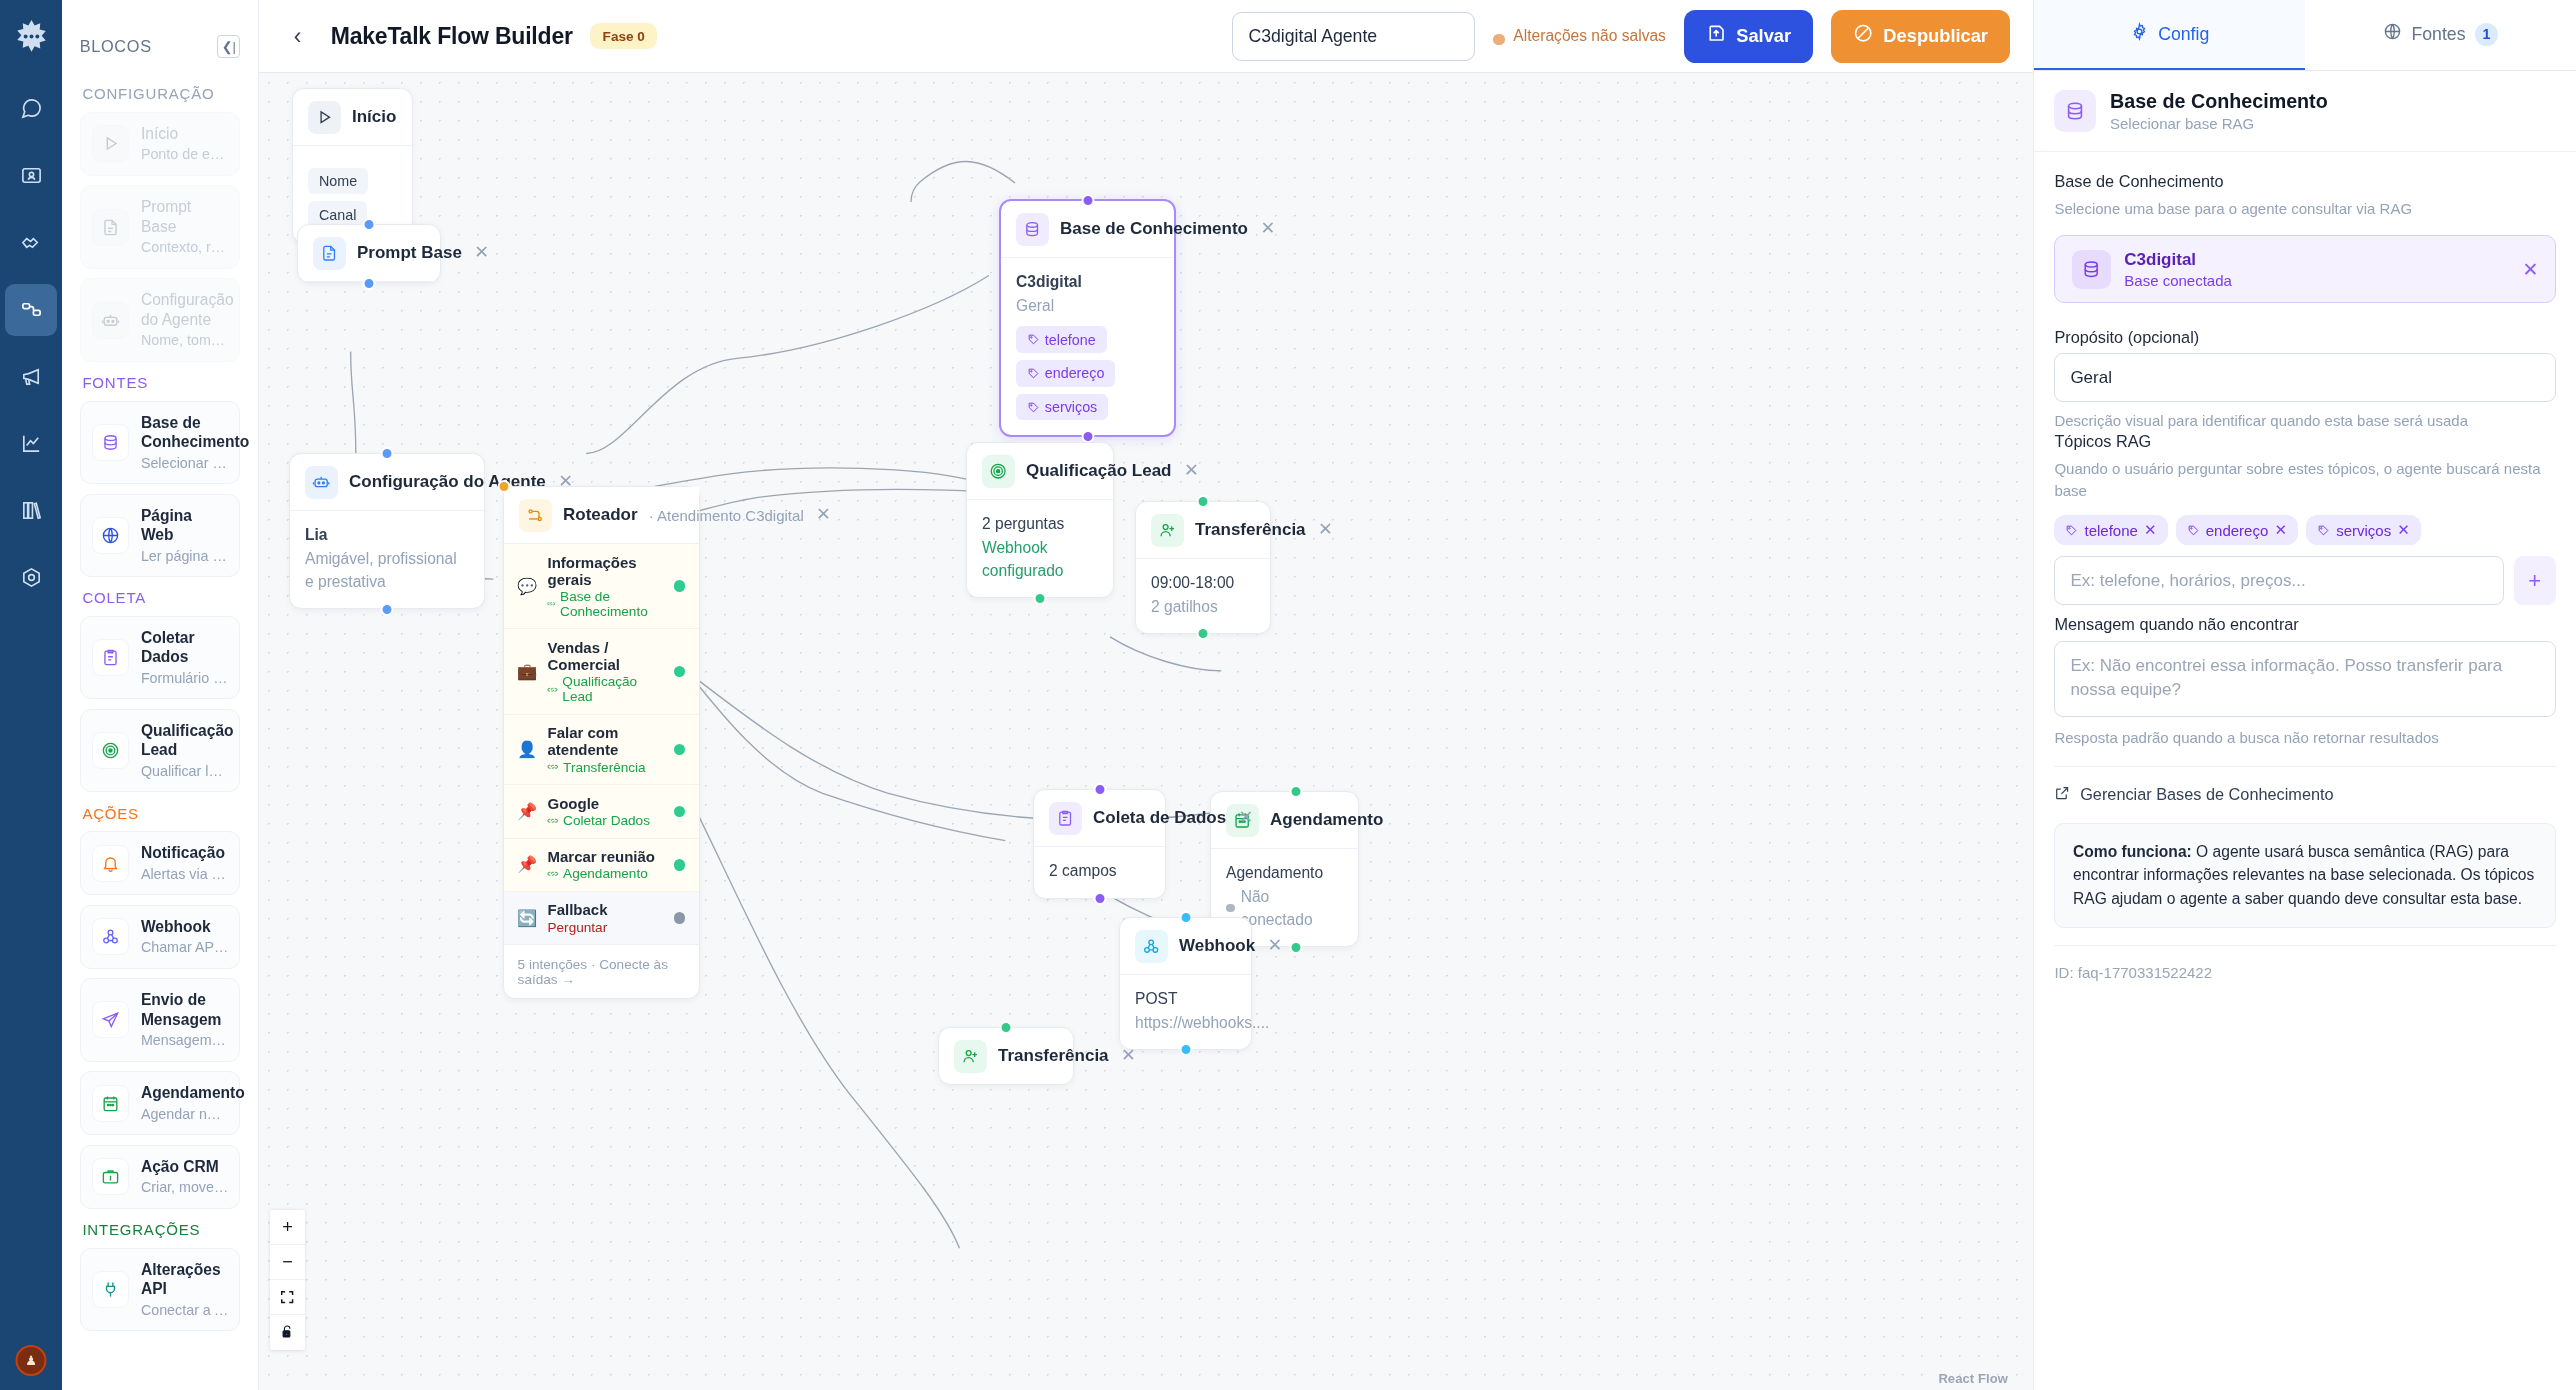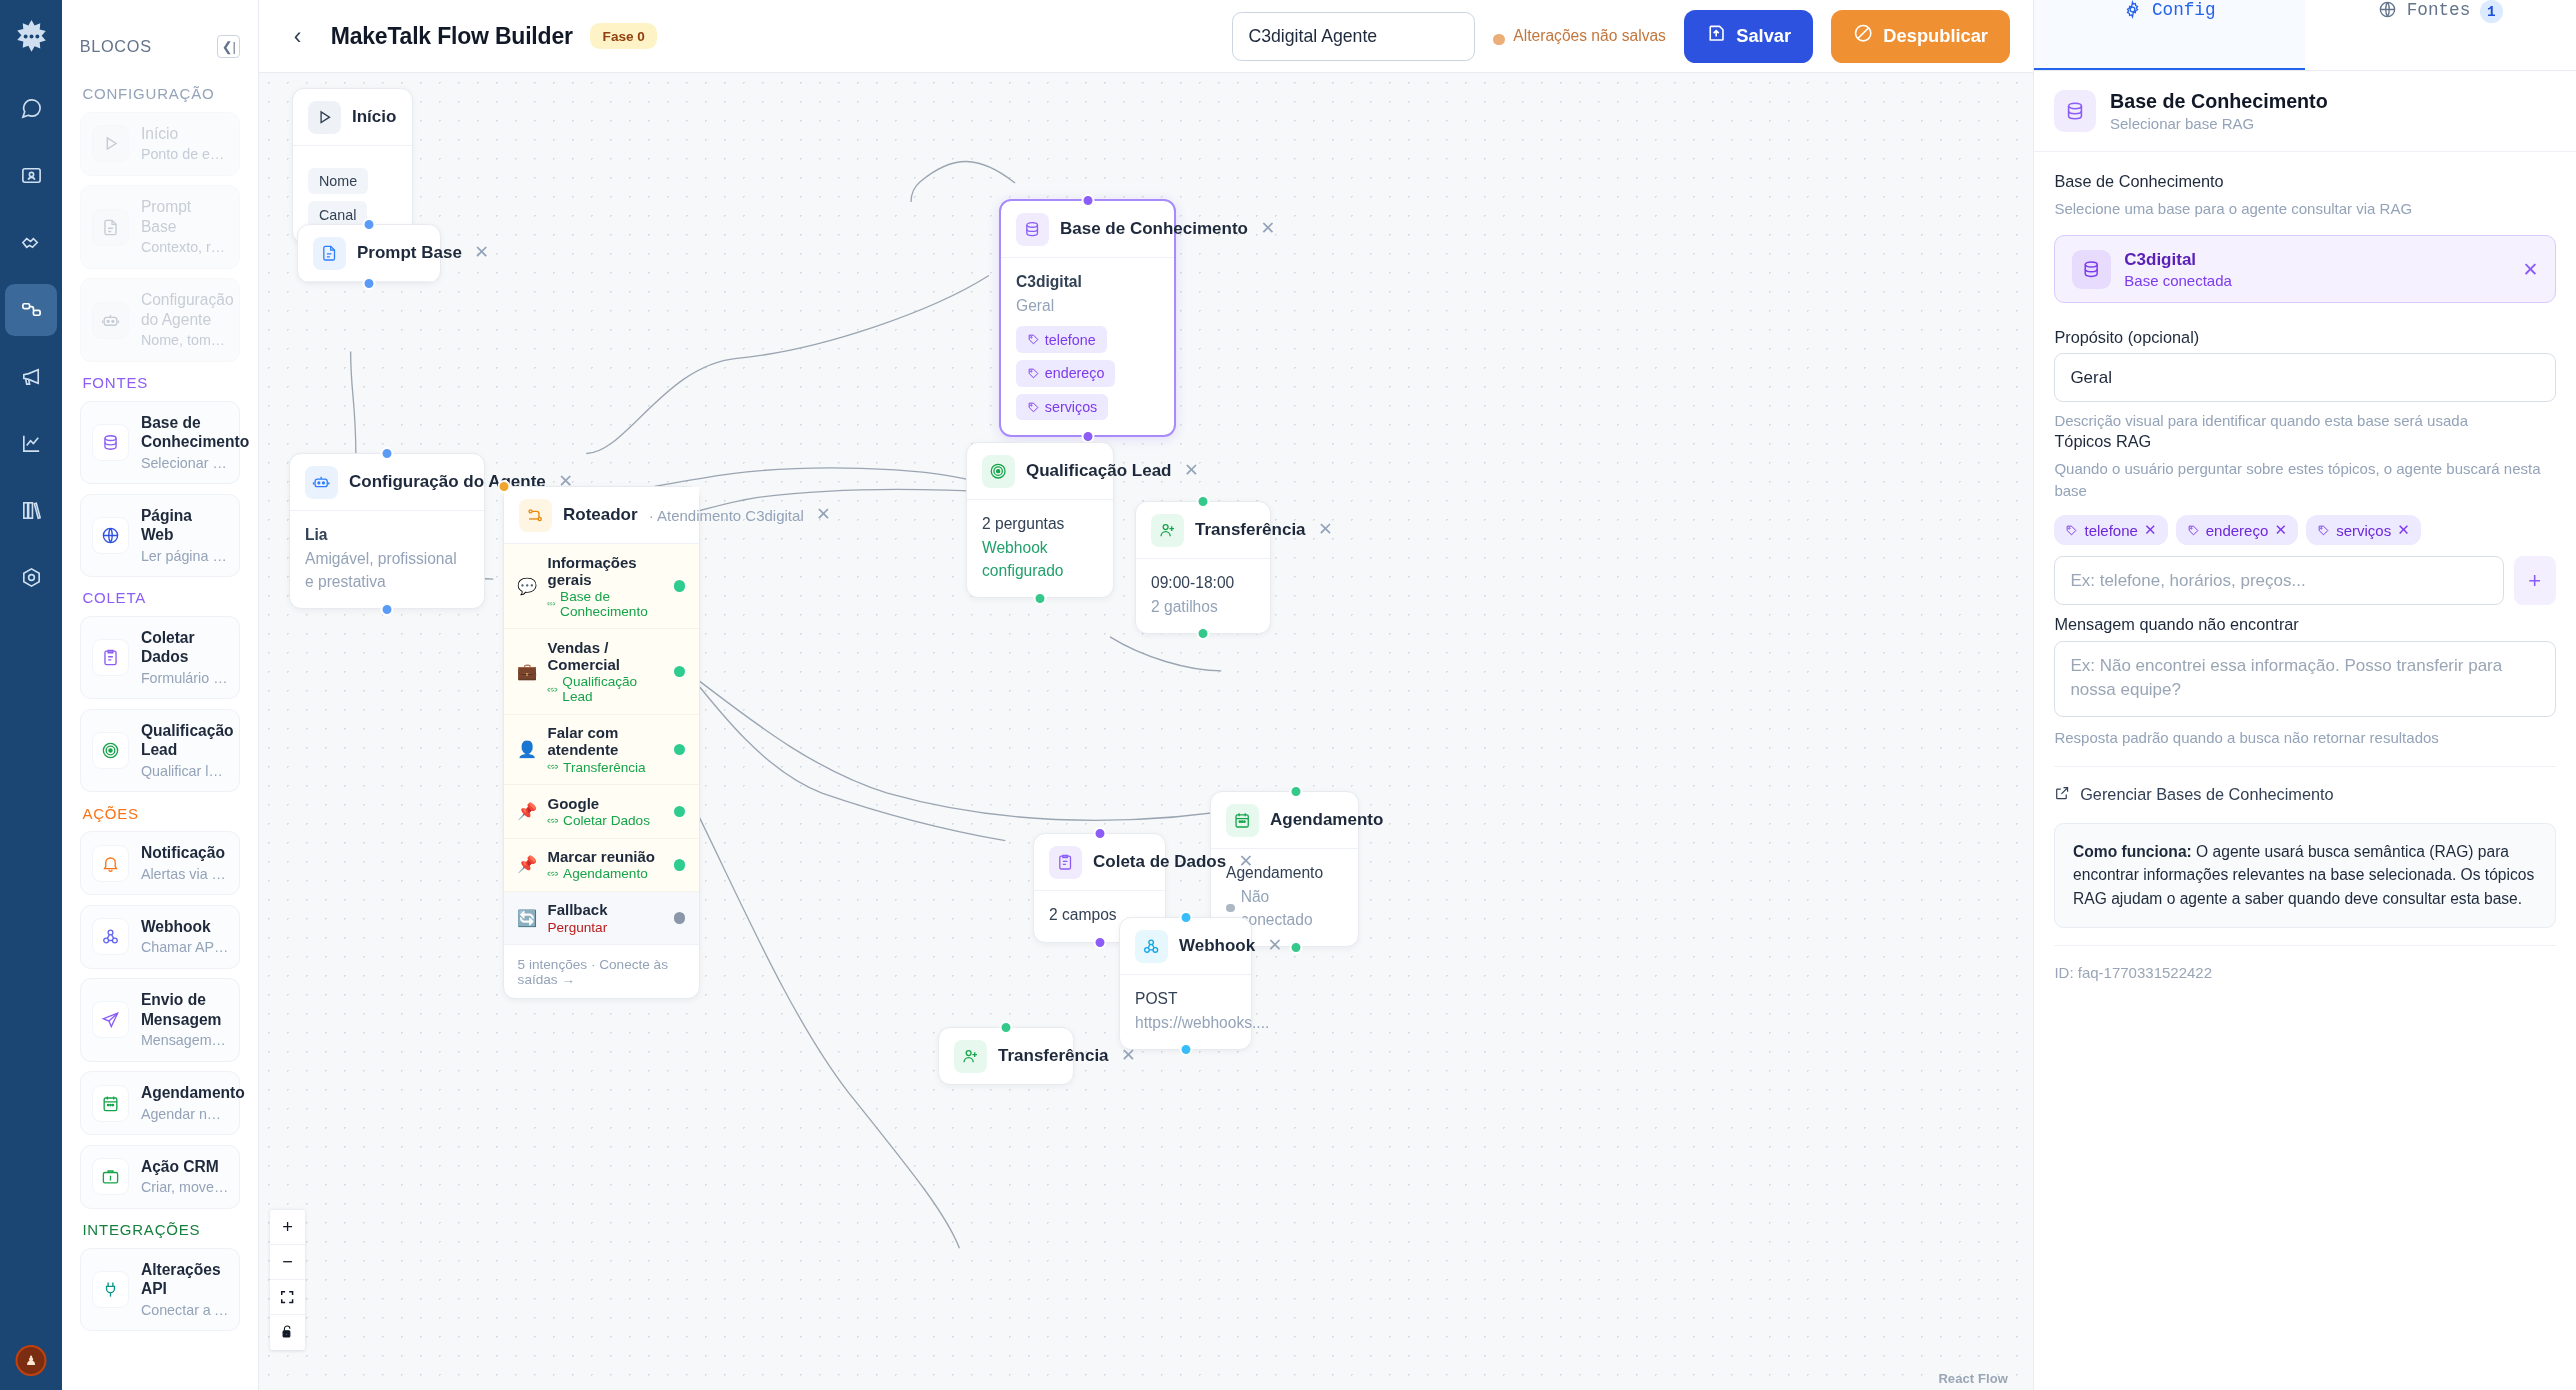--- a/index.html
+++ b/index.html
@@ -204,23 +204,23 @@
   }
 
   
   .right {
     width: 543px; flex: 0 0 543px; height: 1391px; background: #fff;
     border-left: 0.7px solid #e8ecf1; display: flex; flex-direction: column;
     overflow: hidden;
   }
   .tabs { display: flex; height: 71px; flex: 0 0 71px; border-bottom: 0.7px solid #e8ecf1; }
   .tab {
-    flex: 1; display: flex; align-items: flex-start; justify-content: center; gap: 9.5px;
+    flex: 1; display: flex; align-items: center; justify-content: center; gap: 9.5px;
     font-size: 17.7px; color: #64748b; cursor: pointer; background: #fff; border: none;
-    font-family: Liberation Mono, monospace; border-bottom: 2.7px solid transparent;
+    font-family: Liberation Sans, sans-serif; border-bottom: 2.7px solid transparent;
   }
   .tab svg { width: 19px; height: 19px; }
   .tab.active { color: #2563eb; background: #f7faff; border-bottom-color: #2563eb; }
   .tab-badge {
     background: #dbeafe; color: #1d4ed8; font-size: 14.3px; font-weight: 600;
     min-width: 23px; height: 23px; border-radius: 11.5px;
     display: flex; align-items: center; justify-content: center; padding: 0 6.8px;
   }
   .panel-head {
     display: flex; align-items: center; gap: 13.6px;
@@ -838,21 +838,21 @@
           <div class="ln">Agendamento</div>
           <div class="ln mut" style="display:flex;align-items:center;gap:6.1px;">
             <span style="width:8.8px;height:8.8px;border-radius:50%;background:#aeb8c4;display:inline-block;"></span>
             <span>Não conectado</span>
           </div>
         </div>
         <span class="port top green" style="left:85px;"></span>
         <span class="port bot green" style="left:85px;"></span>
       </div>
 
-      <div class="node" style="left:774px; top:760px; width:133px;">
+      <div class="node" style="left:774px; top:716px; width:133px;">
         <div class="node-hd">
           <span class="node-ic" style="background:#f1ebfe;">
               <svg viewBox="0 0 24 24" fill="none" stroke="#8b5cf6" stroke-width="1.7">
                 <rect x="5" y="4" width="14" height="17" rx="2"></rect>
                 <path d="M9 3h6v3H9z"></path>
                 <path d="M9 11h6M9 15h4"></path>
               </svg>
             </span>
           <span class="node-ti">Coleta de Dados</span>
           <button class="node-x">✕</button>

